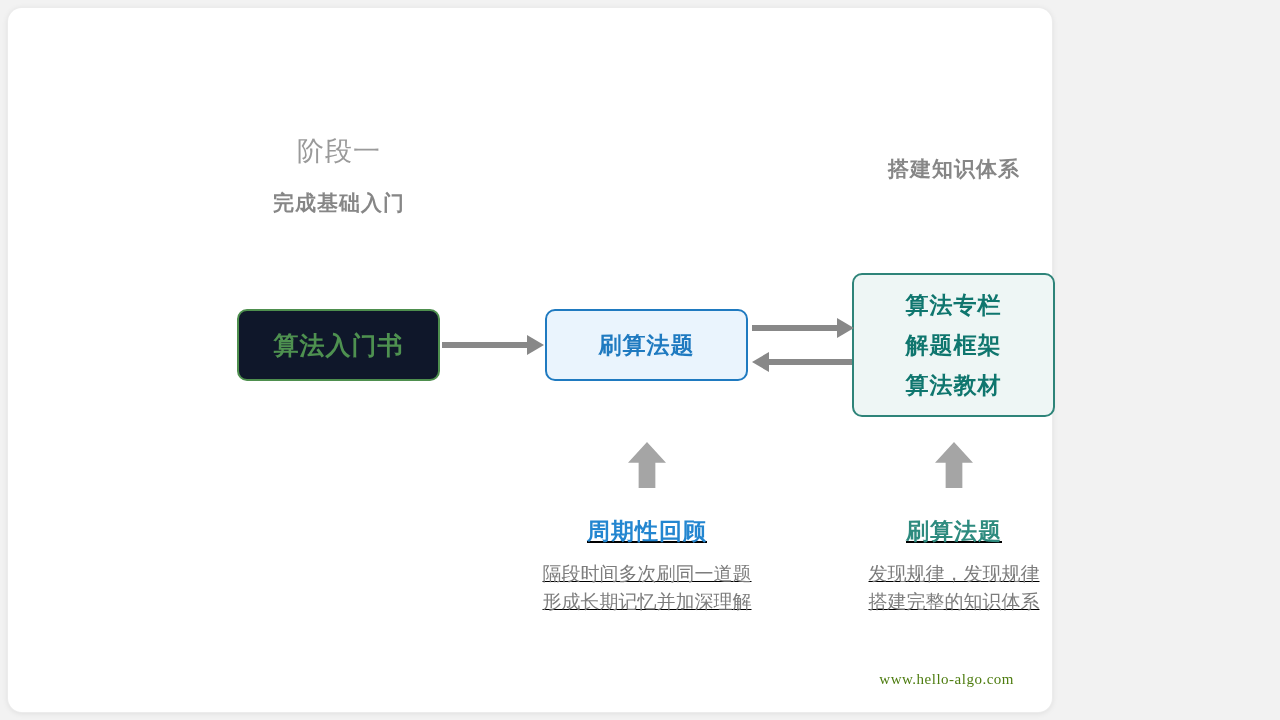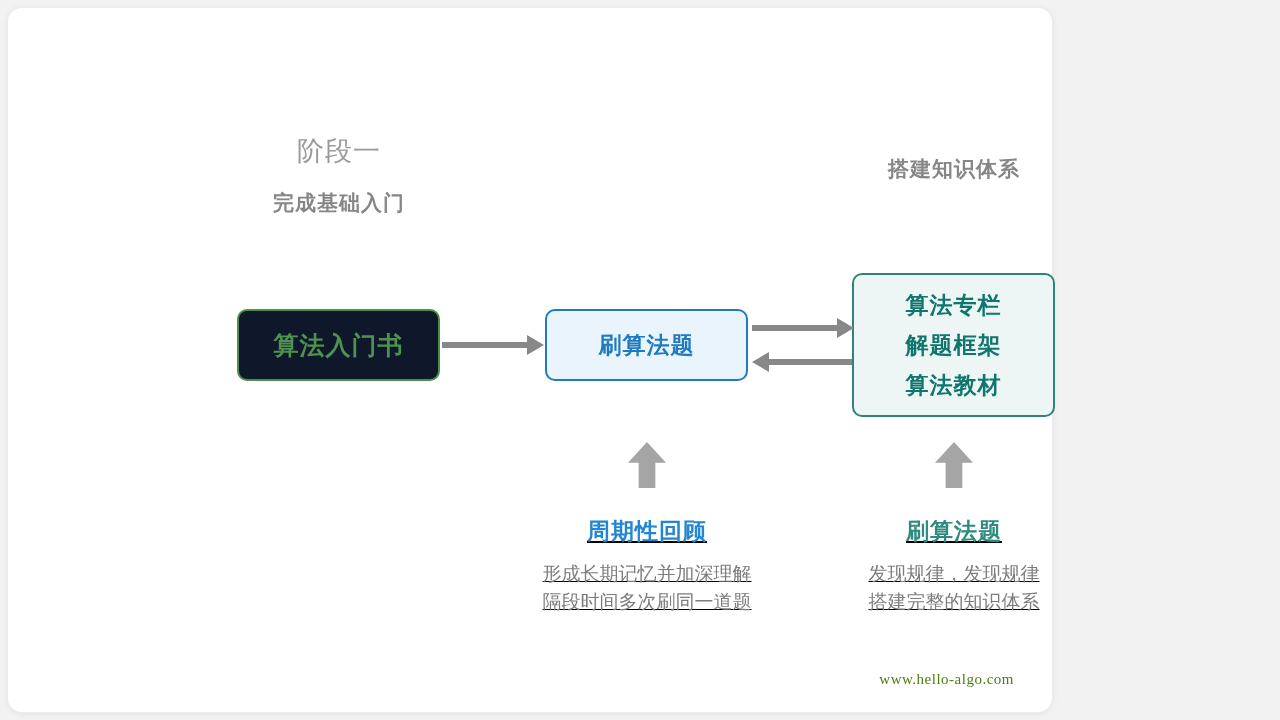--- a/index.html
+++ b/index.html
@@ -202,22 +202,22 @@
     <div class="h-arrow right" id="arrow-book-practice"></div>
     <div class="h-arrow right" id="arrow-practice-system"></div>
     <div class="h-arrow left" id="arrow-system-practice"></div>
 
     <div class="up-arrow" id="up-arrow-review"></div>
     <div class="up-arrow" id="up-arrow-summary"></div>
 
     <div class="annotation" id="anno-review">
       <div class="anno-title">周期性回顾</div>
       <div class="anno-desc">
+        <div>隔段时间多次刷同一道题</div>
         <div>形成长期记忆并加深理解</div>
-        <div>隔段时间多次刷同一道题</div>
       </div>
     </div>
 
     <div class="annotation" id="anno-summary">
       <div class="anno-title">刷算法题</div>
       <div class="anno-desc">
         <div>发现规律，发现规律</div>
         <div>搭建完整的知识体系</div>
       </div>
     </div>

